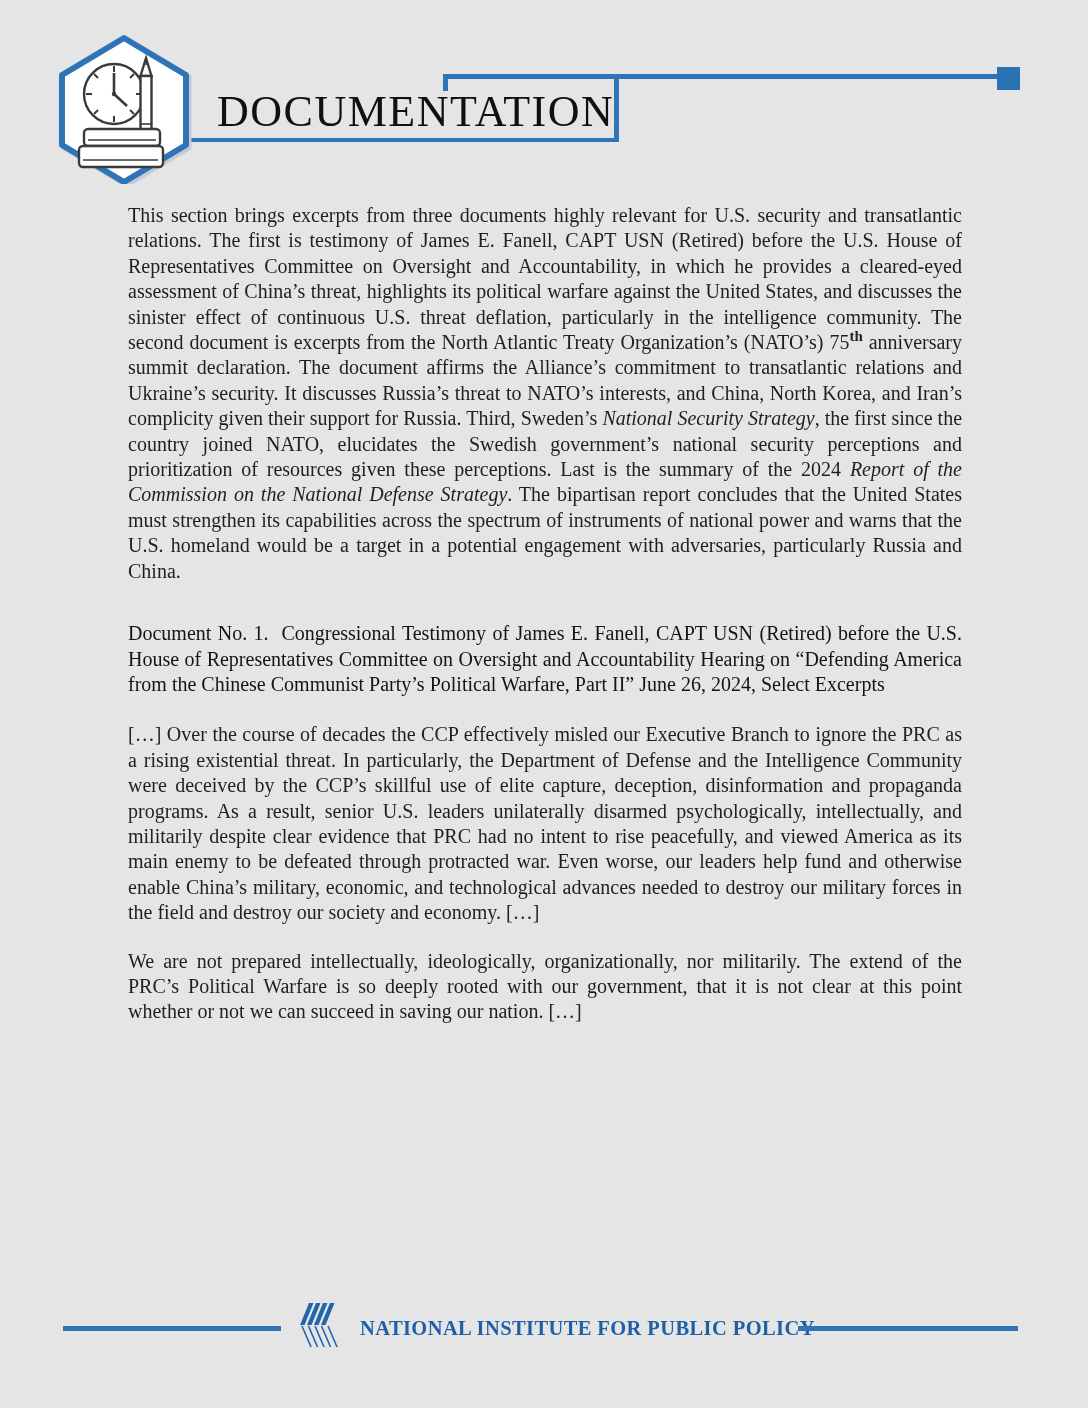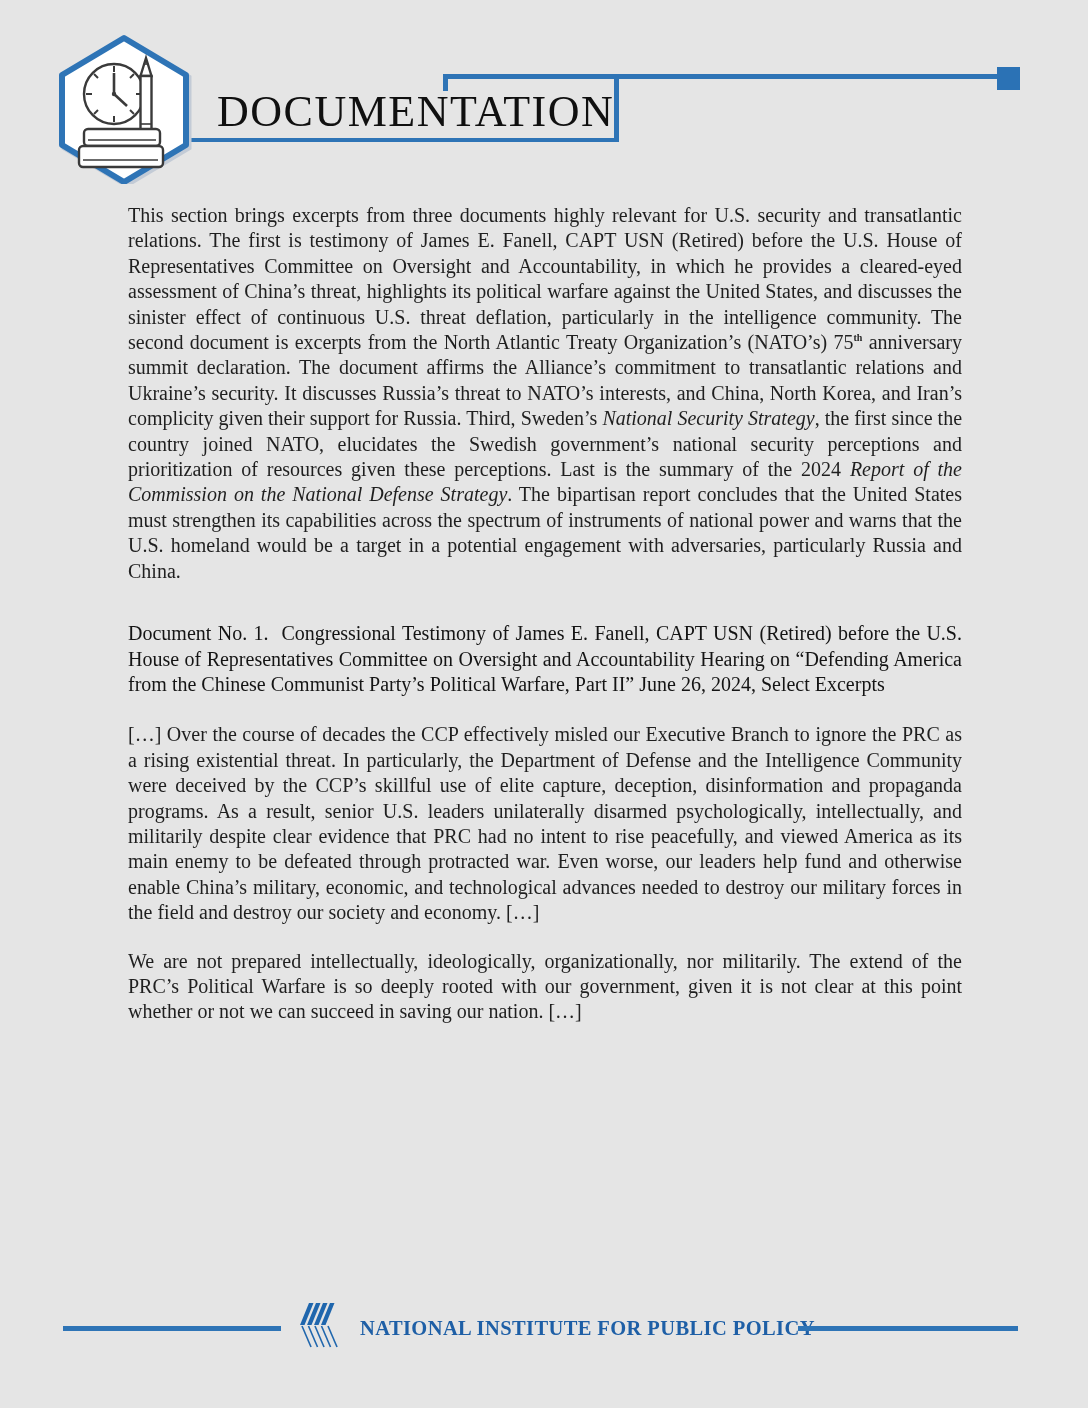--- a/index.html
+++ b/index.html
@@ -50,21 +50,21 @@
   .body-text{
     margin:0;
     font-size:20px;
     line-height:25.4px;
     text-align:justify;
   }
   .intro{margin-bottom:37px;}
   .doc-heading{font-weight:normal;margin-bottom:25px;color:#141414;}
   .excerpt-1{margin-bottom:23px;}
   .body-text sup{
-    font-size:10px;
+    font-size:15px;
     font-weight:bold;
     line-height:0;
     vertical-align:super;
   }
   .body-text em{}
 
   
   .footer-rule{position:absolute;height:5px;background:#2e74b6;}
   .footer-rule-left{left:63px;top:1326px;width:218px;}
   .footer-rule-right{left:798px;top:1326px;width:220px;}
@@ -132,21 +132,21 @@
     </svg>
   </div>
 
   <main class="content">
     <p class="body-text intro"><span>This section brings excerpts from three documents highly relevant for U.S. security and transatlantic relations. The first is testimony of James E. Fanell, CAPT USN (Retired) before the U.S. House of Representatives Committee on Oversight and Accountability, in which he provides a cleared-eyed assessment of China’s threat, highlights its political warfare against the United States, and discusses the sinister effect of continuous U.S. threat deflation, particularly in the intelligence community. The second document is excerpts from the North Atlantic Treaty Organization’s (NATO’s) 75</span><sup>th</sup><span> anniversary summit declaration. The document affirms the Alliance’s commitment to transatlantic relations and Ukraine’s security. It discusses Russia’s threat to NATO’s interests, and China, North Korea, and Iran’s complicity given their support for Russia. Third, Sweden’s </span><em>National Security Strategy</em><span>, the first since the country joined NATO, elucidates the Swedish government’s national security perceptions and prioritization of resources given these perceptions. Last is the summary of the 2024 </span><em>Report of the Commission on the National Defense Strategy</em><span>. The bipartisan report concludes that the United States must strengthen its capabilities across the spectrum of instruments of national power and warns that the U.S. homeland would be a target in a potential engagement with adversaries, particularly Russia and China.</span></p>
 
     <p class="body-text doc-heading">Document No. 1.&nbsp; Congressional Testimony of James E. Fanell, CAPT USN (Retired) before the U.S. House of Representatives Committee on Oversight and Accountability Hearing on “Defending America from the Chinese Communist Party’s Political Warfare, Part II” June 26, 2024, Select Excerpts</p>
 
     <p class="body-text excerpt-1">[…] Over the course of decades the CCP effectively misled our Executive Branch to ignore the PRC as a rising existential threat. In particularly, the Department of Defense and the Intelligence Community were deceived by the CCP’s skillful use of elite capture, deception, disinformation and propaganda programs. As a result, senior U.S. leaders unilaterally disarmed psychologically, intellectually, and militarily despite clear evidence that PRC had no intent to rise peacefully, and viewed America as its main enemy to be defeated through protracted war. Even worse, our leaders help fund and otherwise enable China’s military, economic, and technological advances needed to destroy our military forces in the field and destroy our society and economy. […]</p>
 
-    <p class="body-text excerpt-2">We are not prepared intellectually, ideologically, organizationally, nor militarily. The extend of the PRC’s Political Warfare is so deeply rooted with our government, given it is not clear at this point whether or not we can succeed in saving our nation. […]</p>
+    <p class="body-text excerpt-2">We are not prepared intellectually, ideologically, organizationally, nor militarily. The extend of the PRC’s Political Warfare is so deeply rooted with our government, that it is not clear at this point whether or not we can succeed in saving our nation. […]</p>
   </main>
 
   <footer>
     <div class="footer-rule footer-rule-left"></div>
     <svg class="nipp-logo" viewBox="0 0 54 48">
       <g fill="#1f66ad">
         <polygon points="2,24 11,2 15.5,2 6.5,24"></polygon>
         <polygon points="9,24 18,2 22.5,2 13.5,24"></polygon>
         <polygon points="16,24 25,2 29.5,2 20.5,24"></polygon>
         <polygon points="23,24 32,2 36.5,2 27.5,24"></polygon>

